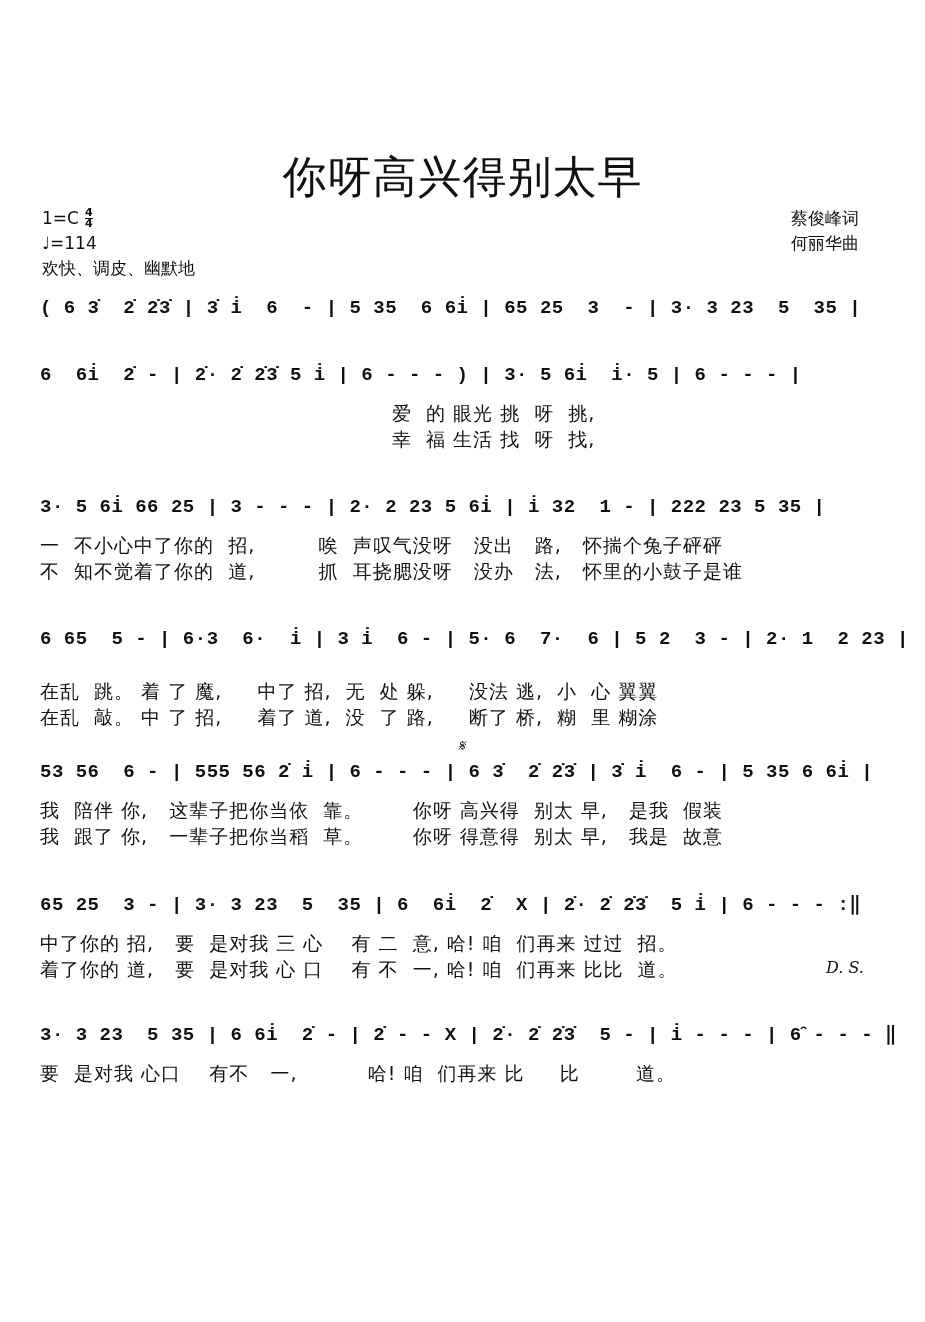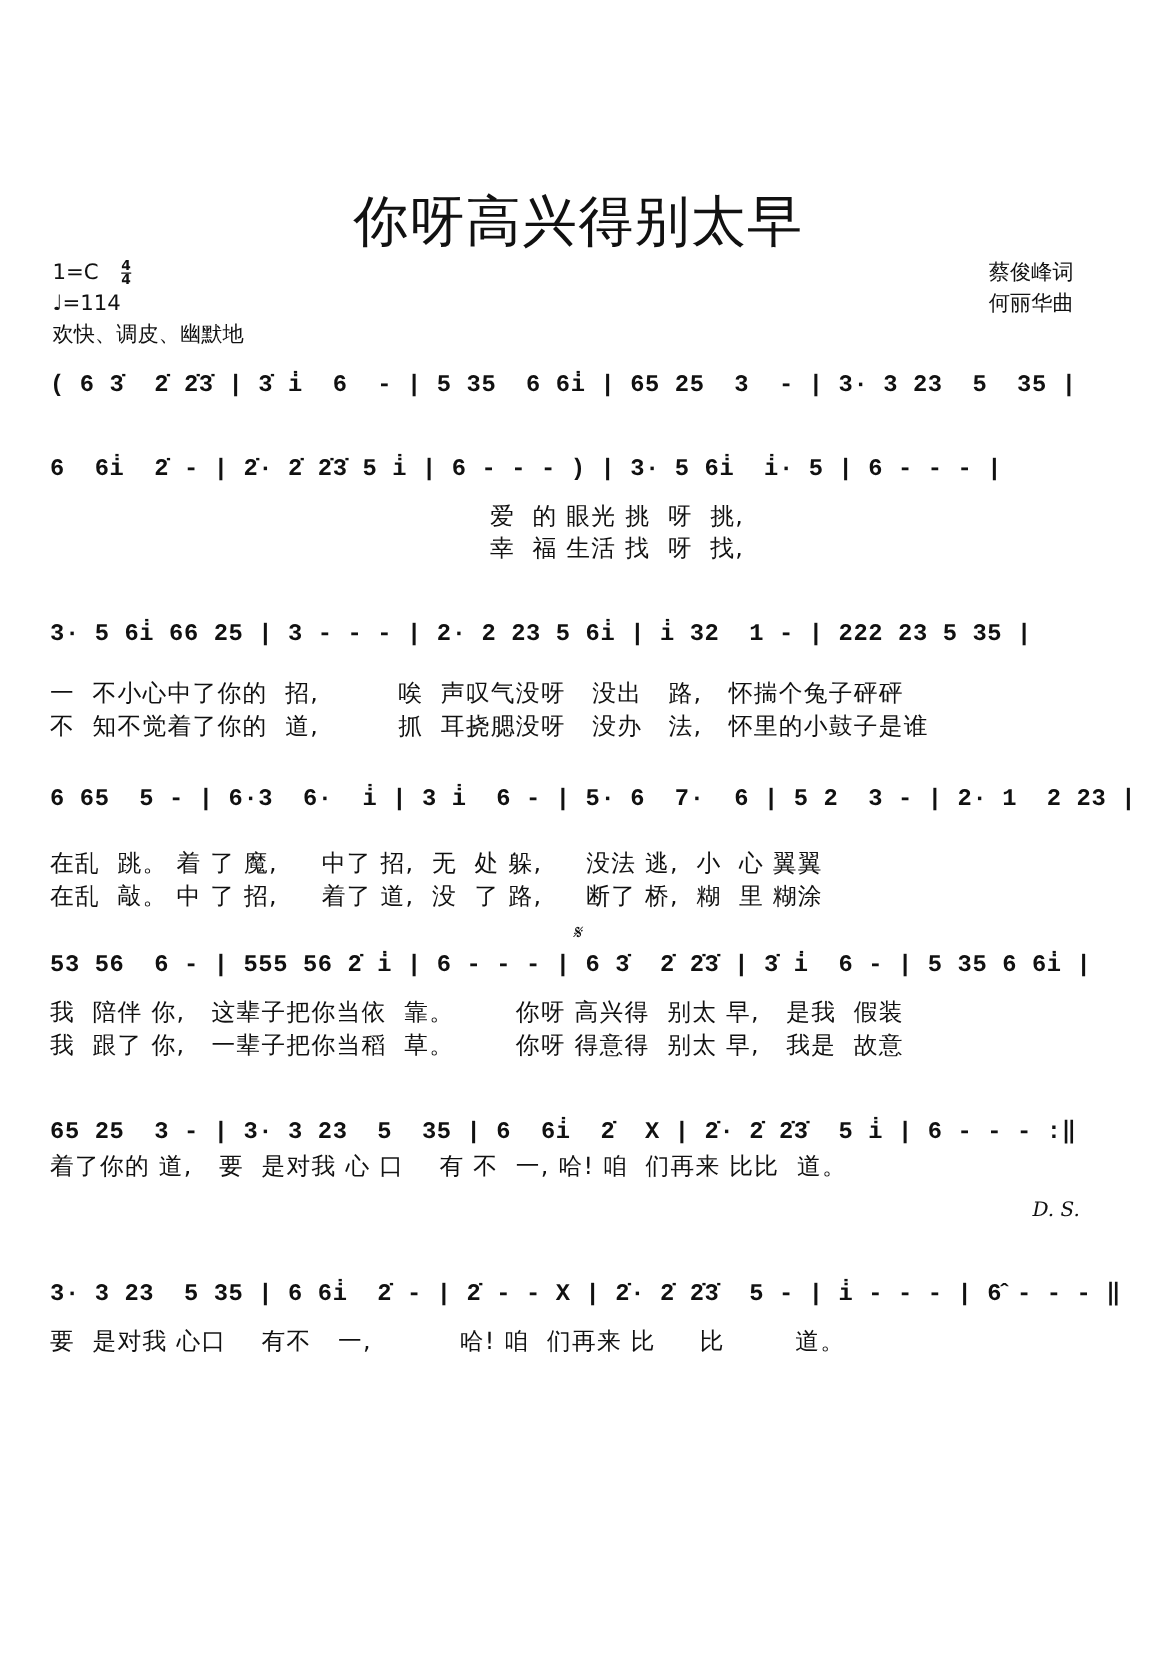--- a/index.html
+++ b/index.html
@@ -2,21 +2,21 @@
 <html><head>
 <meta charset="utf-8">
 <style>
   html, body { margin:0; padding:0; background:#ffffff; }
   body { width:925px; height:1322px; position:relative; overflow:hidden;
          font-family:"DejaVu Sans","Liberation Sans",sans-serif; color:#111; }
   .title { position:absolute; top:148px; left:0; width:925px; text-align:center;
            font-size:44px; font-weight:normal; letter-spacing:1px; }
   .meta-left { position:absolute; left:42px; top:206px; font-size:17px; line-height:25px; }
   .meta-right { position:absolute; right:66px; top:206px; font-size:17px; line-height:25px; text-align:left; }
-  .keyline { display:flex; align-items:center; gap:14px; }
+  .keyline { display:flex; align-items:center; gap:2px; }
   .frac { display:inline-flex; flex-direction:column; font-size:11px; line-height:10px; font-weight:bold; margin-left:4px; }
   .frac span:first-child { border-bottom:1px solid #111; }
   .row { position:absolute; left:40px; width:840px; }
   .notes { font-size:19px; font-weight:bold; white-space:pre; letter-spacing:0.5px;
            font-family:Liberation Mono, monospace; height:30px; line-height:30px; }
   .lyr { font-size:19px; white-space:pre; line-height:26px; letter-spacing:1px; }
   .mark { position:absolute; font-style:italic; font-family:"DejaVu Serif","Liberation Serif",serif; font-size:16px; }
 </style>
 </head>
 <body>
@@ -45,39 +45,40 @@
 </div>
 
 <div class="row" style="top:360px">
   <div class="notes">6  6i̇  2̇ - | 2̇· 2̇ 2̇3̇ 5 i̇ | 6 - - - ) | 3· 5 6i̇  i̇· 5 | 6 - - - |</div>
   <div class="lyr" style="margin-top:10px">                                                  爱  的 眼光 挑  呀  挑,</div>
   <div class="lyr">                                                  幸  福 生活 找  呀  找,</div>
 </div>
 
 <div class="row" style="top:492px">
   <div class="notes">3· 5 6i̇ 66 25 | 3 - - - | 2· 2 23 5 6i̇ | i̇ 32  1 - | 222 23 5 35 |</div>
-  <div class="lyr" style="margin-top:20px">一  不小心中了你的  招,         唉  声叹气没呀   没出   路,   怀揣个兔子砰砰</div>
+  <div class="lyr" style="margin-top:10px">一  不小心中了你的  招,         唉  声叹气没呀   没出   路,   怀揣个兔子砰砰</div>
   <div class="lyr">不  知不觉着了你的  道,         抓  耳挠腮没呀   没办   法,   怀里的小鼓子是谁</div>
 </div>
 
 <div class="row" style="top:624px">
   <div class="notes">6 65  5 - | 6·3  6·  i̇ | 3 i̇  6 - | 5· 6  7·  6 | 5 2  3 - | 2· 1  2 23 |</div>
   <div class="lyr" style="margin-top:24px">在乱  跳。 着 了 魔,     中了 招,  无  处 躲,     没法 逃,  小  心 翼翼</div>
   <div class="lyr">在乱  敲。 中 了 招,     着了 道,  没  了 路,     断了 桥,  糊  里 糊涂</div>
 </div>
 
 <div class="mark" style="left:458px;top:736px">𝄋</div>
 <div class="row" style="top:757px">
   <div class="notes">53 56  6 - | 555 56 2̇ i̇ | 6 - - - | 6 3̇  2̇ 2̇3̇ | 3̇ i̇  6 - | 5 35 6 6i̇ |</div>
   <div class="lyr" style="margin-top:10px">我  陪伴 你,   这辈子把你当依  靠。       你呀 高兴得  别太 早,   是我  假装</div>
   <div class="lyr">我  跟了 你,   一辈子把你当稻  草。       你呀 得意得  别太 早,   我是  故意</div>
 </div>
 
 <div class="row" style="top:890px">
   <div class="notes">65 25  3 - | 3· 3 23  5  35 | 6  6i̇  2̇  X | 2̇· 2̇ 2̇3̇  5 i̇ | 6 - - - :‖</div>
+  <div class="lyr" style="margin-top:10px">中了你的 招,   要  是对我 三 心    有 二  意, 哈! 咱  们再来 过过  招。</div>
   <div class="lyr">着了你的 道,   要  是对我 心 口    有 不  一, 哈! 咱  们再来 比比  道。</div>
 </div>
 <div class="mark" style="left:826px;top:958px">D. S.</div>
 
 <div class="row" style="top:1020px">
   <div class="notes">3· 3 23  5 35 | 6 6i̇  2̇ - | 2̇ - - X | 2̇· 2̇ 2̇3̇  5 - | i̇ - - - | 6̂ - - - ‖</div>
   <div class="lyr" style="margin-top:10px">要  是对我 心口    有不   一,          哈! 咱  们再来 比     比        道。</div>
 </div>
 
 </body></html>

